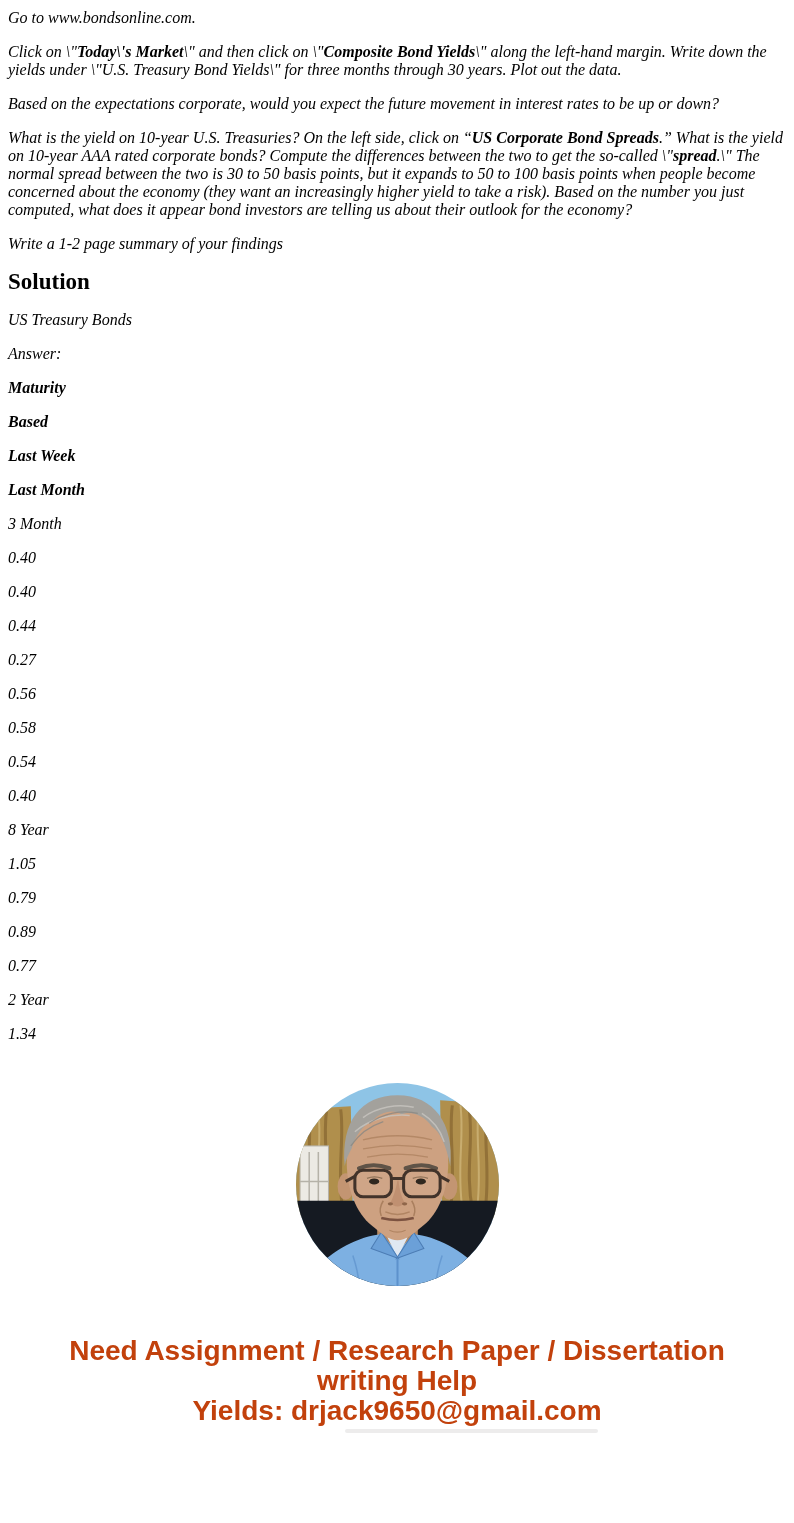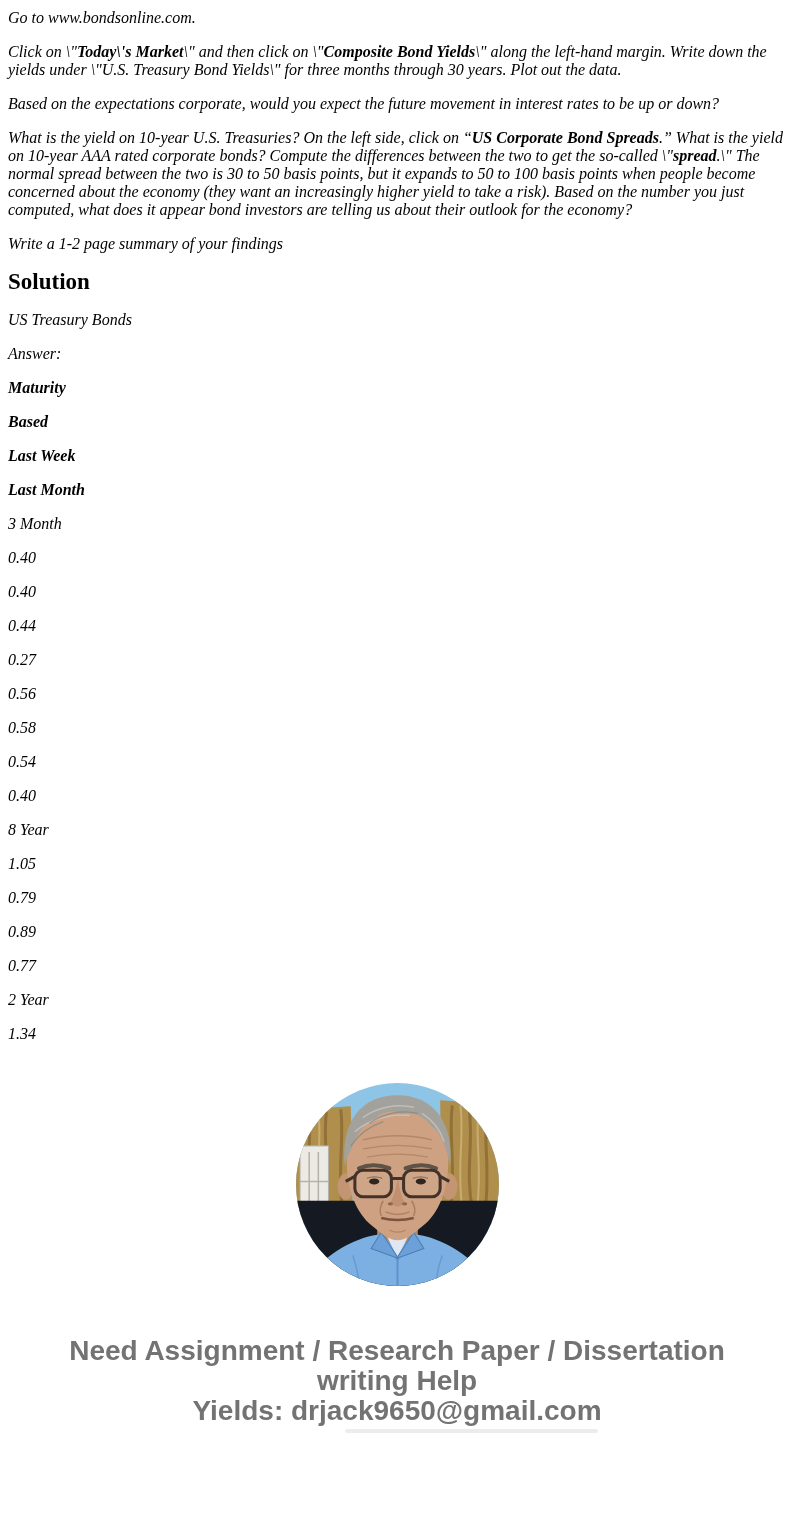--- a/index.html
+++ b/index.html
@@ -36,21 +36,21 @@
     margin: 40px auto 0 auto;
   }
   .avatar-wrap svg { display: block; }
   .footer {
     margin-top: 50px;
     text-align: center;
     font-family: "Liberation Sans", "DejaVu Sans", sans-serif;
     font-weight: 700;
     font-size: 28px;
     line-height: 30px;
-    color: #737373;
+    color: #c2410c;
   }
   .ghost-bar {
     width: 253px;
     height: 4px;
     margin: 3px 0 0 337px;
     background: #edecec;
     border-radius: 2px;
   }
 </style>
 </head>

